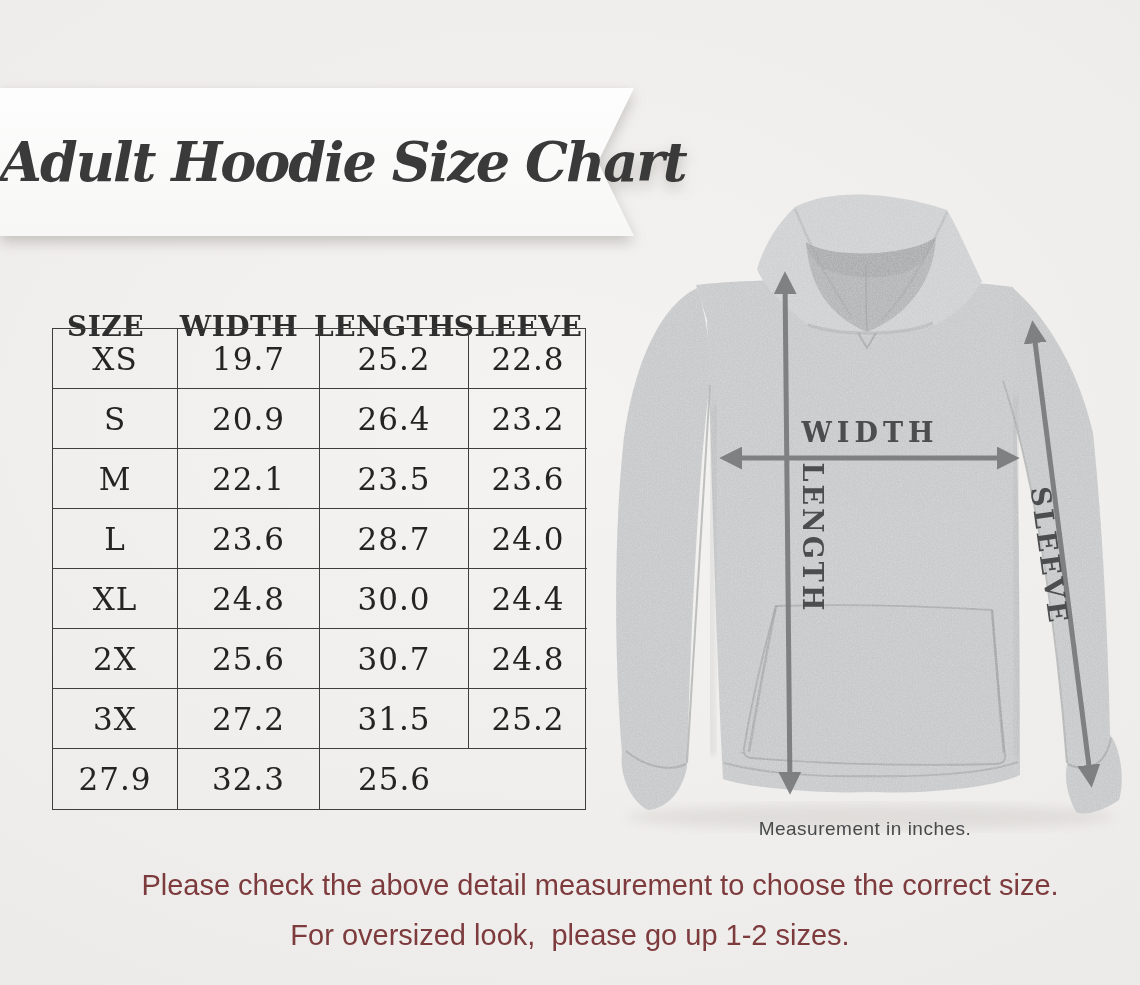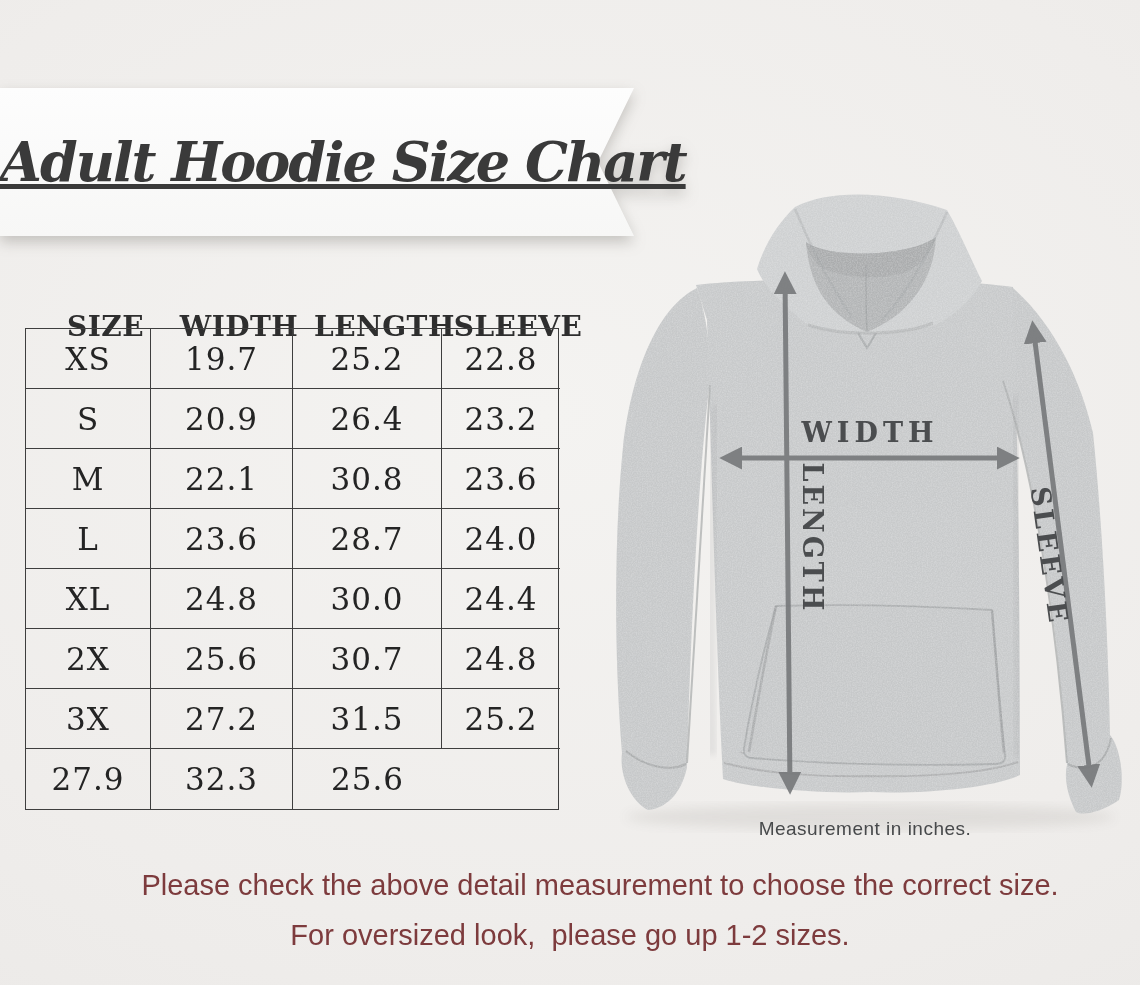--- a/index.html
+++ b/index.html
@@ -11,31 +11,31 @@
   
   .ribbon-wrap{position:absolute;left:0;top:88px;filter:drop-shadow(0 6px 7px rgba(80,75,70,.28));}
   .ribbon{
     width:634px;height:148px;
     background:linear-gradient(180deg,#fdfdfd 0%,#f7f7f6 100%);
     clip-path:polygon(0 0,100% 0,calc(100% - 36px) 50%,100% 100%,0 100%);
   }
   .ribbon-title{
     position:absolute;left:0;top:0;width:588px;height:148px;
     font:italic 700 54px/148px "DejaVu Serif",serif;letter-spacing:-2px;
-    color:#3a3a3a;text-align:center;white-space:nowrap;text-decoration:underline;
+    color:#3a3a3a;text-align:center;white-space:nowrap;
   }
   
   .table-head{
     position:absolute;left:43px;top:284px;width:534px;height:44px;
     display:grid;grid-template-columns:125px 142px 149px 118px;
     font-family:"DejaVu Serif","Liberation Serif",serif;font-weight:700;font-size:28px;color:#2e2e2e;margin-top:20px;
   }
   .table-head .th{display:flex;align-items:center;justify-content:center;letter-spacing:0.5px;}
   .table-body{
-    position:absolute;left:25px;top:328px;width:534px;
+    position:absolute;left:52px;top:328px;width:534px;
     display:grid;grid-template-columns:125px 142px 149px 118px;
     border:1.5px solid #3e3e3e;box-sizing:border-box;
     font-family:"DejaVu Serif","Liberation Serif",serif;font-size:31px;color:#242424;
   }
   .table-body .td{
     height:60px;display:flex;align-items:center;justify-content:center;
     border-right:1.5px solid #3e3e3e;border-bottom:1.5px solid #3e3e3e;
     letter-spacing:1px;box-sizing:border-box;
   }
   .table-body .td.lastcol{border-right:none;}
@@ -75,21 +75,21 @@
     <div class="td">25.2</div>
     <div class="td lastcol">22.8</div>
 
     <div class="td">S</div>
     <div class="td">20.9</div>
     <div class="td">26.4</div>
     <div class="td lastcol">23.2</div>
 
     <div class="td">M</div>
     <div class="td">22.1</div>
-    <div class="td">30.8</div>
+    <div class="td">23.5</div>
     <div class="td lastcol">23.6</div>
 
     <div class="td">L</div>
     <div class="td">23.6</div>
     <div class="td">28.7</div>
     <div class="td lastcol">24.0</div>
 
     <div class="td">XL</div>
     <div class="td">24.8</div>
     <div class="td">30.0</div>

